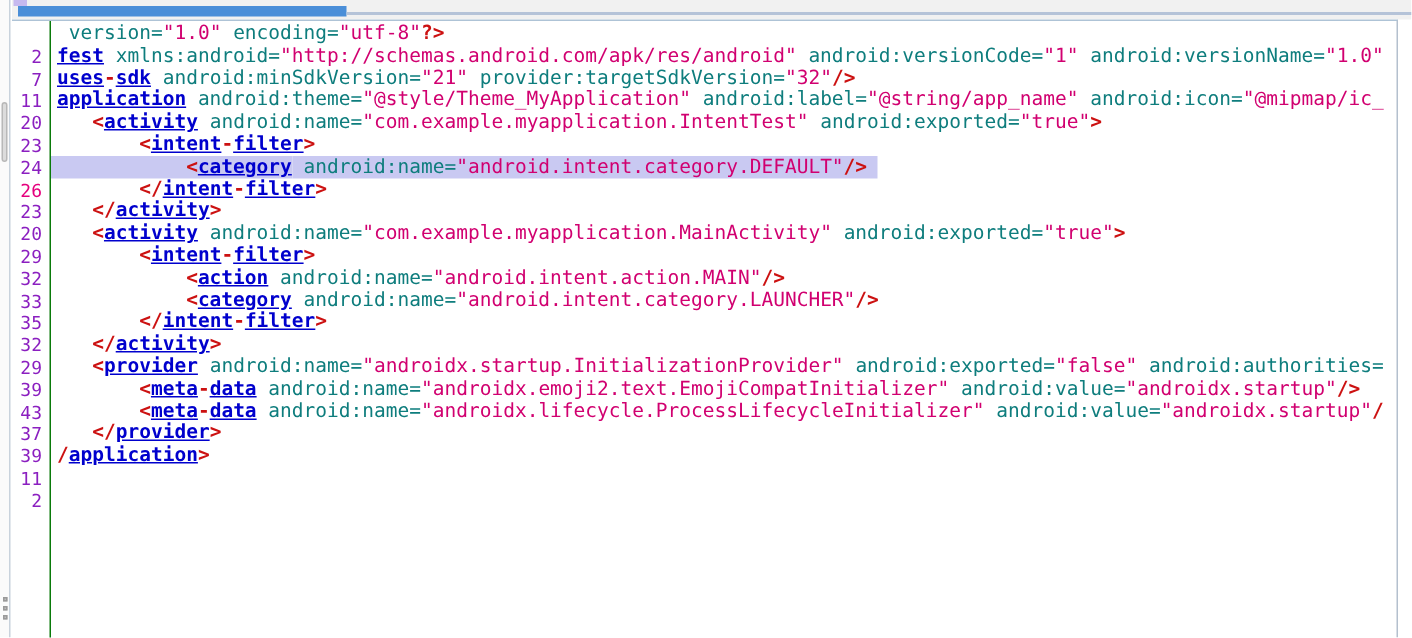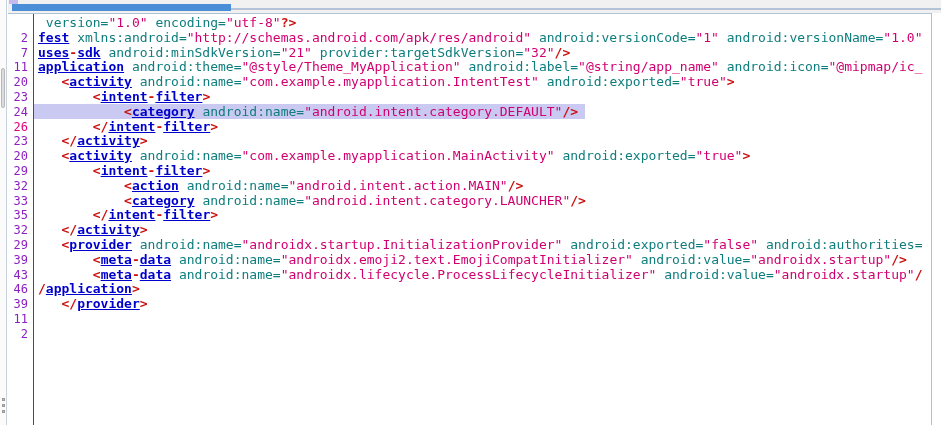--- a/index.html
+++ b/index.html
@@ -86,21 +86,21 @@
       <div class="gutter-row">23</div>
       <div class="gutter-row">20</div>
       <div class="gutter-row">29</div>
       <div class="gutter-row">32</div>
       <div class="gutter-row">33</div>
       <div class="gutter-row">35</div>
       <div class="gutter-row">32</div>
       <div class="gutter-row">29</div>
       <div class="gutter-row">39</div>
       <div class="gutter-row">43</div>
-      <div class="gutter-row">46</div>
+      <div class="gutter-row">37</div>
       <div class="gutter-row">39</div>
       <div class="gutter-row">11</div>
       <div class="gutter-row">2</div>
     </div>
   <div class="code" id="code">
       <div class="code-row"><span class="tok-p"> </span><span class="tok-a">version=</span><span class="tok-v">"1.0"</span><span class="tok-p"> </span><span class="tok-a">encoding=</span><span class="tok-v">"utf-8"</span><span class="tok-d">?&gt;</span></div>
       <div class="code-row"><span class="tok-t">fest</span><span class="tok-p"> </span><span class="tok-a">xmlns:android=</span><span class="tok-v">"http://schemas.android.com/apk/res/android"</span><span class="tok-p"> </span><span class="tok-a">android:versionCode=</span><span class="tok-v">"1"</span><span class="tok-p"> </span><span class="tok-a">android:versionName=</span><span class="tok-v">"1.0"</span></div>
       <div class="code-row"><span class="tok-t">uses</span><span class="tok-d">-</span><span class="tok-t">sdk</span><span class="tok-p"> </span><span class="tok-a">android:minSdkVersion=</span><span class="tok-v">"21"</span><span class="tok-p"> </span><span class="tok-a">provider:targetSdkVersion=</span><span class="tok-v">"32"</span><span class="tok-d">/&gt;</span></div>
       <div class="code-row"><span class="tok-t">application</span><span class="tok-p"> </span><span class="tok-a">android:theme=</span><span class="tok-v">"@style/Theme_MyApplication"</span><span class="tok-p"> </span><span class="tok-a">android:label=</span><span class="tok-v">"@string/app_name"</span><span class="tok-p"> </span><span class="tok-a">android:icon=</span><span class="tok-v">"@mipmap/ic_</span></div>
       <div class="code-row"><span class="tok-p">   </span><span class="tok-d">&lt;</span><span class="tok-t">activity</span><span class="tok-p"> </span><span class="tok-a">android:name=</span><span class="tok-v">"com.example.myapplication.IntentTest"</span><span class="tok-p"> </span><span class="tok-a">android:exported=</span><span class="tok-v">"true"</span><span class="tok-d">&gt;</span></div>
@@ -110,16 +110,16 @@
       <div class="code-row"><span class="tok-p">   </span><span class="tok-d">&lt;/</span><span class="tok-t">activity</span><span class="tok-d">&gt;</span></div>
       <div class="code-row"><span class="tok-p">   </span><span class="tok-d">&lt;</span><span class="tok-t">activity</span><span class="tok-p"> </span><span class="tok-a">android:name=</span><span class="tok-v">"com.example.myapplication.MainActivity"</span><span class="tok-p"> </span><span class="tok-a">android:exported=</span><span class="tok-v">"true"</span><span class="tok-d">&gt;</span></div>
       <div class="code-row"><span class="tok-p">       </span><span class="tok-d">&lt;</span><span class="tok-t">intent</span><span class="tok-d">-</span><span class="tok-t">filter</span><span class="tok-d">&gt;</span></div>
       <div class="code-row"><span class="tok-p">           </span><span class="tok-d">&lt;</span><span class="tok-t">action</span><span class="tok-p"> </span><span class="tok-a">android:name=</span><span class="tok-v">"android.intent.action.MAIN"</span><span class="tok-d">/&gt;</span></div>
       <div class="code-row"><span class="tok-p">           </span><span class="tok-d">&lt;</span><span class="tok-t">category</span><span class="tok-p"> </span><span class="tok-a">android:name=</span><span class="tok-v">"android.intent.category.LAUNCHER"</span><span class="tok-d">/&gt;</span></div>
       <div class="code-row"><span class="tok-p">       </span><span class="tok-d">&lt;/</span><span class="tok-t">intent</span><span class="tok-d">-</span><span class="tok-t">filter</span><span class="tok-d">&gt;</span></div>
       <div class="code-row"><span class="tok-p">   </span><span class="tok-d">&lt;/</span><span class="tok-t">activity</span><span class="tok-d">&gt;</span></div>
       <div class="code-row"><span class="tok-p">   </span><span class="tok-d">&lt;</span><span class="tok-t">provider</span><span class="tok-p"> </span><span class="tok-a">android:name=</span><span class="tok-v">"androidx.startup.InitializationProvider"</span><span class="tok-p"> </span><span class="tok-a">android:exported=</span><span class="tok-v">"false"</span><span class="tok-p"> </span><span class="tok-a">android:authorities=</span></div>
       <div class="code-row"><span class="tok-p">       </span><span class="tok-d">&lt;</span><span class="tok-t">meta</span><span class="tok-d">-</span><span class="tok-t">data</span><span class="tok-p"> </span><span class="tok-a">android:name=</span><span class="tok-v">"androidx.emoji2.text.EmojiCompatInitializer"</span><span class="tok-p"> </span><span class="tok-a">android:value=</span><span class="tok-v">"androidx.startup"</span><span class="tok-d">/&gt;</span></div>
       <div class="code-row"><span class="tok-p">       </span><span class="tok-d">&lt;</span><span class="tok-t">meta</span><span class="tok-d">-</span><span class="tok-t">data</span><span class="tok-p"> </span><span class="tok-a">android:name=</span><span class="tok-v">"androidx.lifecycle.ProcessLifecycleInitializer"</span><span class="tok-p"> </span><span class="tok-a">android:value=</span><span class="tok-v">"androidx.startup"</span><span class="tok-d">/</span></div>
+      <div class="code-row"><span class="tok-p">   </span><span class="tok-d">&lt;/</span><span class="tok-t">provider</span><span class="tok-d">&gt;</span></div>
       <div class="code-row"><span class="tok-d">/</span><span class="tok-t">application</span><span class="tok-d">&gt;</span></div>
-      <div class="code-row"><span class="tok-p">   </span><span class="tok-d">&lt;/</span><span class="tok-t">provider</span><span class="tok-d">&gt;</span></div>
     </div>
 </div>
 
 </body></html>

